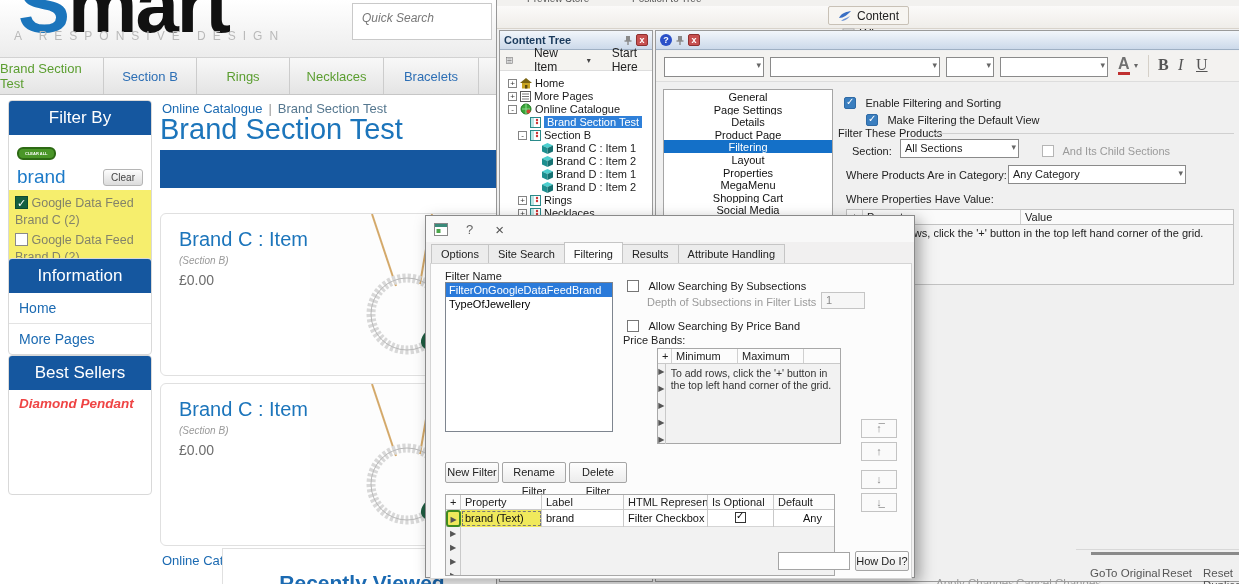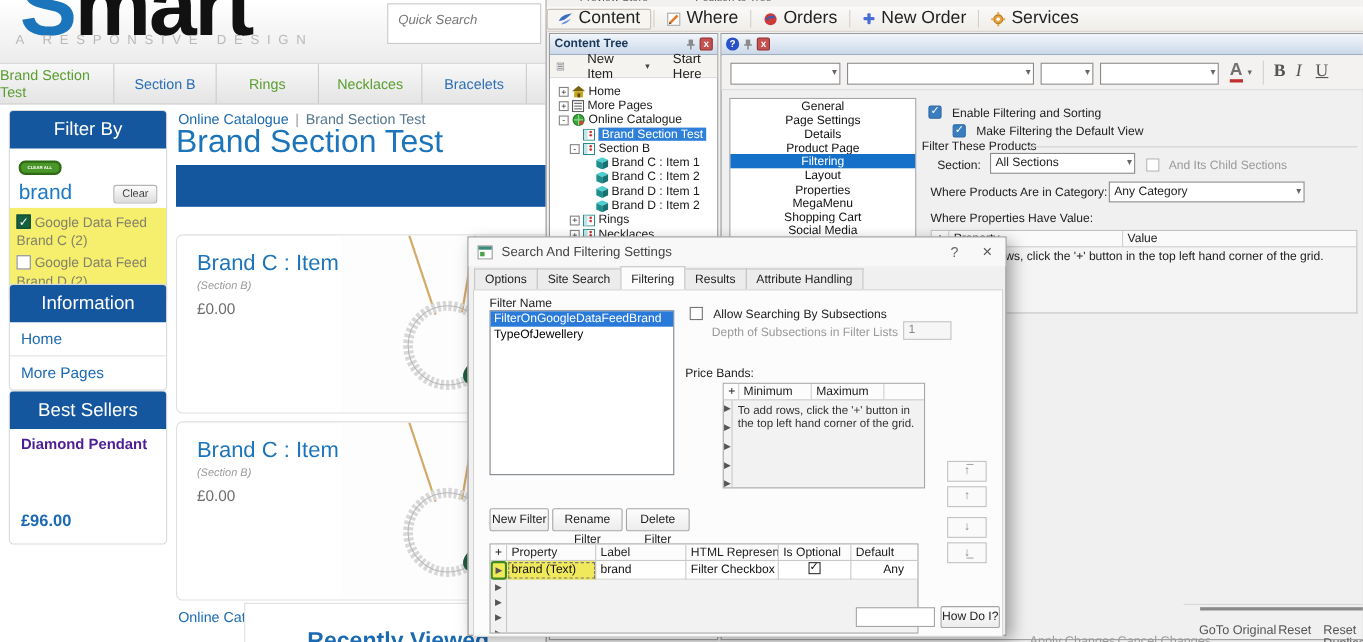--- a/index.html
+++ b/index.html
@@ -32,21 +32,21 @@
   .crumb { font-size:13px; }
   .crumb .lnk { color:#1b6ab2; cursor:pointer; } .crumb .sep { color:#999; padding:0 6px; } .crumb .cur { color:#55778f; }
   .prod-card { position:absolute; left:160px; width:345px; height:163px; background:#fff; border:1px solid #e0e0e0; border-radius:6px; overflow:hidden; }
   .prod-name { font-size:20px; color:#1c75bb; }
   .prod-sec { font-size:10px; font-style:italic; color:#9a9a9a; margin-top:4px; }
   .prod-price { font-size:14px; color:#6d6d6d; margin-top:6px; }
 
   
   .appwin { left:496px; top:0; width:743px; height:584px; background:#f0f0f0; border-left:1px solid #979797; }
   .topstrip { left:0; top:0; width:743px; height:6px; background:#f2f1ef; overflow:hidden; font-size:10px; color:#555; }
-  .apptb { left:0; top:6px; width:743px; height:23px; background:linear-gradient(#fbfaf9,#efede9); border-bottom:1px solid #d8d3cb; display:flex; align-items:center; font-size:16px; color:#222; }
+  .apptb { left:0; top:6px; width:743px; height:23px; background:linear-gradient(#fbfaf9,#efede9); border-bottom:1px solid #d8d3cb; display:flex; align-items:center; font-size:12px; color:#222;flex-direction:column; }
   .apptb-item { display:flex; align-items:center; gap:5px; padding:2px 9px; height:19px; cursor:pointer; }
   .apptb-item.active { border:1px solid #c8c1b6; background:#f7f5f1; border-radius:2px; }
   .apptb-sep { width:1px; height:16px; background:#d4cfc7; margin:0 2px; }
   .panel { position:absolute; background:#fff; border:1px solid #9a9a9a; }
   .panel-hdr { height:19px; background:linear-gradient(#f2f6fb,#ccd9ea); border-bottom:1px solid #9fb0c4; display:flex; align-items:center; padding:0 4px; font-size:11px; font-weight:bold; color:#1a3a5c; }
   .icon-x { width:12px; height:12px; background:#c75050; border:1px solid #8f3030; border-radius:2px; color:#fff; font-size:9px; line-height:10px; text-align:center; cursor:pointer; }
   .icon-help { width:12px; height:12px; background:#2a50c8; border-radius:50%; color:#fff; font-size:9px; font-weight:bold; line-height:12px; text-align:center; cursor:pointer; }
   .newitem-bar { height:21px; background:#f4f3f0; border-bottom:1px solid #ddd; display:flex; align-items:center; gap:21px; font-size:12px; color:#222; padding:0 6px; }
   .tree { position:relative; font-size:11px; color:#1a1a1a; }
   .tree-row { position:absolute; height:14px; display:flex; align-items:center; gap:3px; cursor:pointer; white-space:nowrap; }
@@ -121,23 +121,22 @@
     </div>
 
     <div class="sidebox" style="top:258px;">
       <div class="bluehdr">Information</div>
       <span class="info-link">Home</span>
       <span class="info-link" style="border-bottom:none">More Pages</span>
     </div>
 
     <div class="sidebox" style="top:355px;height:140px">
       <div class="bluehdr">Best Sellers</div>
-      <div style="padding:6px 10px 0 10px; font-size:13.5px; font-weight:bold; color:#4c1d95;">Diamond Pendant</div>
-
-      <div style="padding:54px 10px 0 10px; font-size:15px; font-weight:bold; color:#1b6ab2;">£96.00</div>
+      <div style="padding:6px 10px 0 10px; font-size:13.5px; font-weight:bold; color:#ef4444;font-style:italic;">Diamond Pendant</div>
+
     </div>
 
     <div class="abs crumb" style="left:162px; top:101px;">
       <span class="lnk">Online Catalogue</span><span class="sep">|</span><span class="cur">Brand Section Test</span>
     </div>
     <div class="abs" style="left:160px; top:113px; font-size:29px; color:#1c75bb;">Brand Section Test</div>
     <div class="abs" style="left:160px; top:150px; width:345px; height:38px; background:#15579f;"></div>
 
     <div class="prod-card" style="top:213px;">
       <div style="padding:14px 0 0 18px;">
@@ -416,21 +415,21 @@
         <span class="lbl11" style="margin-left:5px;">Enable Filtering and Sorting</span>
       </div>
       <div class="abs" style="left:210px; top:79px;">
         <span class="chk on-blue" style="width:12px;height:12px;"></span>
         <span class="lbl11" style="margin-left:5px;">Make Filtering the Default View</span>
       </div>
       <div class="abs lbl11" style="left:182px; top:96px;">Filter These Products</div>
       <div class="abs" style="left:278px; top:102px; width:300px; height:1px; background:#d0d0d0;"></div>
 
       <div class="abs lbl11" style="left:196px; top:114px;">Section:</div>
-      <div class="dd" style="left:244px; top:108px; width:132px; height:19px;"><span>All Sections</span><span class="car">▾</span></div>
+      <div class="dd" style="left:244px; top:108px; width:119px; height:19px;"><span>All Sections</span><span class="car">▾</span></div>
       <div class="abs" style="left:386px; top:110px;">
         <span class="chk" style="width:12px;height:12px;border-color:#b5b5b5;"></span>
         <span class="lbl11 gray" style="margin-left:4px;">And Its Child Sections</span>
       </div>
 
       <div class="abs lbl11" style="left:190px; top:138px;">Where Products Are in Category:</div>
       <div class="dd" style="left:352px; top:134px; width:178px; height:19px;"><span>Any Category</span><span class="car">▾</span></div>
 
       <div class="abs lbl11" style="left:190px; top:162px;">Where Properties Have Value:</div>
 
@@ -456,21 +455,20 @@
     </div>
   </div>
 
   <div class="abs dialog">
     <div class="dlg-title">
       <svg width="14" height="13" viewBox="0 0 14 13">
           <rect x="0.5" y="0.5" width="13" height="12" fill="#fff" stroke="#888"></rect>
           <rect x="1" y="1" width="12" height="3" fill="#3a8a7a"></rect>
           <rect x="2.5" y="6" width="4" height="4" fill="#4aa54a"></rect>
         </svg>
-      <span style="flex:1">Search And Filtering Settings</span>
       <span style="color:#666; font-size:13px; padding:0 10px; cursor:pointer;">?</span>
       <span style="color:#555; font-size:15px; padding:0 4px; cursor:pointer;">×</span>
     </div>
     <div class="dlg-tabs">
       <div class="dlg-tab">Options</div>
       <div class="dlg-tab">Site Search</div>
       <div class="dlg-tab active">Filtering</div>
       <div class="dlg-tab">Results</div>
       <div class="dlg-tab">Attribute Handling</div>
     </div>
@@ -480,20 +478,24 @@
         <div class="it sel">FilterOnGoogleDataFeedBrand</div>
         <div class="it">TypeOfJewellery</div>
       </div>
 
       <div class="abs" style="left:196px; top:12px;">
         <span class="chk" style="width:12px;height:12px;border-color:#767676;"></span>
         <span class="lbl11" style="margin-left:5px;">Allow Searching By Subsections</span>
       </div>
       <div class="abs lbl11 gray" style="left:216px; top:32px;">Depth of Subsections in Filter Lists</div>
       <div class="abs" style="left:390px; top:28px; width:44px; height:17px; background:#f6f6f6; border:1px solid #c5c5c5; font-size:11px; color:#8a8a8a; padding:1px 4px;">1</div>
+      <div class="abs" style="left:196px; top:52px;">
+        <span class="chk" style="width:12px;height:12px;border-color:#767676;"></span>
+        <span class="lbl11" style="margin-left:5px;">Allow Searching By Price Band</span>
+      </div>
       <div class="abs lbl11" style="left:192px; top:70px;">Price Bands:</div>
 
       <div class="abs" style="left:226px; top:84px; width:184px; height:96px; border:1px solid #a8a8a8; background:#f2f2f2;">
         <div class="gridhdr" style="border:none; border-bottom:1px solid #c9c9c9; background:#fcfcfc;">
           <div class="cell" style="width:14px; text-align:center;">+</div>
           <div class="cell" style="width:66px;">Minimum</div>
           <div class="cell" style="width:66px;">Maximum</div>
           <div class="cell" style="flex:1; border-right:none;"></div>
         </div>
         <div style="display:flex; height:80px;">

